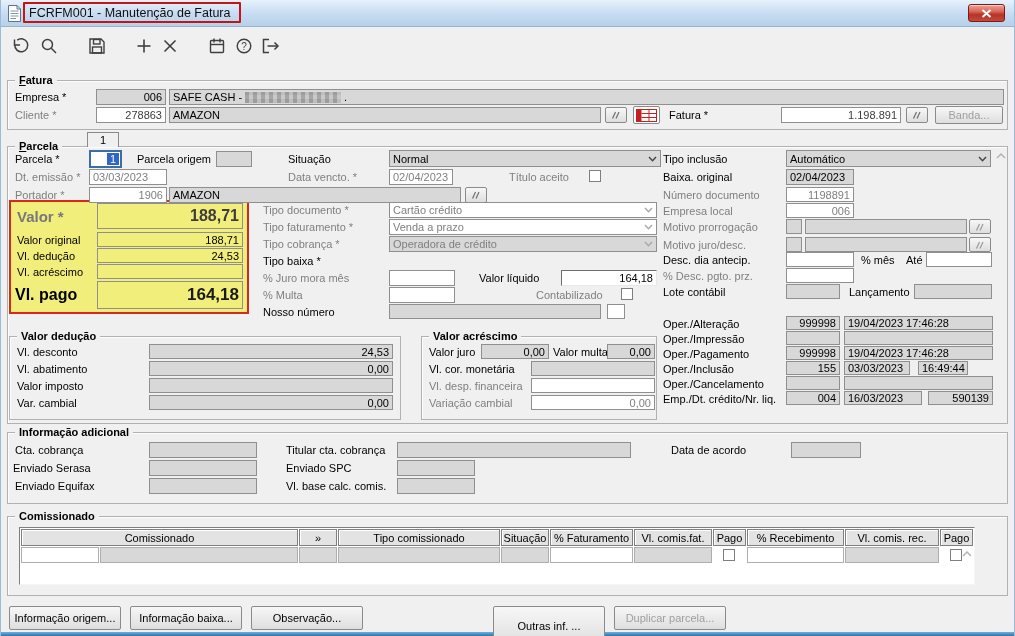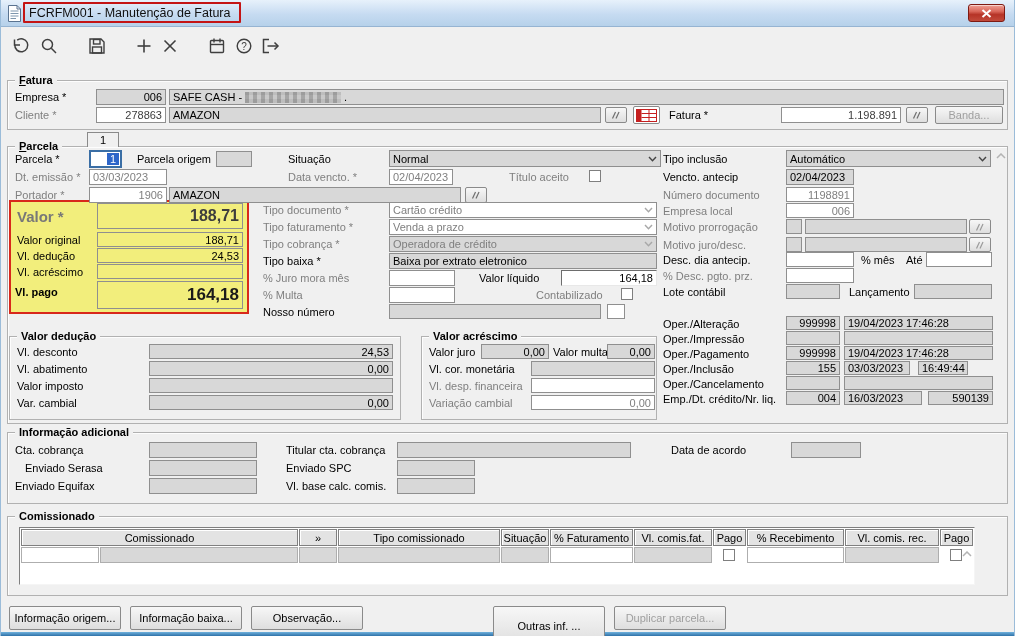--- a/index.html
+++ b/index.html
@@ -245,21 +245,21 @@
   <span class="L d" style="left:14px;top:171px">Dt. emissão *</span>
   <div class="F w d" style="left:88px;top:169px;width:78px;height:16px">
       <span>03/03/2023</span>
     </div>
   <span class="L d" style="left:287px;top:171px">Data vencto. *</span>
   <div class="F w d" style="left:388px;top:169px;width:64px;height:16px">
       <span>02/04/2023</span>
     </div>
   <span class="L d" style="left:508px;top:171px">Título aceito</span>
   <span class="cb" style="left:588px;top:170px"></span>
-  <span class="L" style="left:662px;top:171px">Vencto. antecip</span>
+  <span class="L" style="left:662px;top:171px">Baixa. original</span>
   <div class="F" style="left:785px;top:169px;width:68px;height:16px">
       <span>02/04/2023</span>
     </div>
 
   <span class="L d" style="left:14px;top:189px">Portador *</span>
   <div class="F w d r" style="left:88px;top:187px;width:78px;height:16px">
       <span>1906</span>
     </div>
   <div class="F" style="left:168px;top:187px;width:292px;height:16px">
       <span>AMAZON</span>
@@ -285,21 +285,21 @@
       <span>188,71</span>
     </div>
   <span class="L" style="left:16px;top:250px">Vl. dedução</span>
   <div class="F r yf" style="left:96px;top:248px;width:146px;height:15px">
       <span>24,53</span>
     </div>
   <span class="L" style="left:16px;top:266px">Vl. acréscimo</span>
   <div class="F r yf" style="left:96px;top:264px;width:146px;height:15px">
       <span></span>
     </div>
-  <span class="L" style="left:14px;top:286px;font-size:11px;font-weight:bold">Vl. pago</span>
+  <span class="L" style="left:14px;top:286px;font-size:16px;font-weight:bold">Vl. pago</span>
   <div class="F r yf" style="left:96px;top:281px;width:146px;height:28px">
       <span class="bigval" style="font-size:17px;color:#1a1a1a">164,18</span>
     </div>
 
   <span class="L d" style="left:262px;top:204px">Tipo documento *</span>
   <div class="F w d" style="left:388px;top:202px;width:268px;height:16px;padding-right:16px">
     <span>Cartão crédito</span>
     <span class="chev">
         <svg width="9" height="6" viewBox="0 0 9 6" fill="none" stroke="#a8a8a8" stroke-width="1.4">
           <polyline points="1,1 4.5,4.8 8,1"></polyline>
@@ -318,23 +318,20 @@
   <span class="L d" style="left:262px;top:238px">Tipo cobrança *</span>
   <div class="F d" style="left:388px;top:236px;width:268px;height:16px;padding-right:16px">
     <span>Operadora de crédito</span>
     <span class="chev">
         <svg width="9" height="6" viewBox="0 0 9 6" fill="none" stroke="#a8a8a8" stroke-width="1.4">
           <polyline points="1,1 4.5,4.8 8,1"></polyline>
         </svg>
       </span>
   </div>
   <span class="L" style="left:262px;top:255px">Tipo baixa *</span>
-  <div class="F" style="left:388px;top:253px;width:268px;height:16px">
-      <span>Baixa por extrato eletronico</span>
-    </div>
   <span class="L d" style="left:262px;top:272px">% Juro mora mês</span>
   <div class="F w" style="left:388px;top:270px;width:66px;height:16px">
       <span></span>
     </div>
   <span class="L" style="left:478px;top:272px">Valor líquido</span>
   <div class="F w r snk" style="left:560px;top:270px;width:96px;height:16px">
       <span>164,18</span>
     </div>
   <span class="L d" style="left:262px;top:289px">% Multa</span>
   <div class="F w" style="left:388px;top:287px;width:66px;height:16px">
@@ -504,21 +501,21 @@
       <span></span>
     </div>
   <span class="L" style="left:285px;top:444px">Titular cta. cobrança</span>
   <div class="F" style="left:396px;top:442px;width:234px;height:16px">
       <span></span>
     </div>
   <span class="L" style="left:670px;top:444px">Data de acordo</span>
   <div class="F" style="left:790px;top:442px;width:70px;height:16px">
       <span></span>
     </div>
-  <span class="L" style="left:24px;top:462px">Enviado Serasa</span>
+  <span class="L" style="left:12px;top:462px">Enviado Serasa</span>
   <div class="F" style="left:148px;top:460px;width:108px;height:16px">
       <span></span>
     </div>
   <span class="L" style="left:285px;top:462px">Enviado SPC</span>
   <div class="F" style="left:396px;top:460px;width:78px;height:16px">
       <span></span>
     </div>
   <span class="L" style="left:14px;top:480px">Enviado Equifax</span>
   <div class="F" style="left:148px;top:478px;width:108px;height:16px">
       <span></span>

